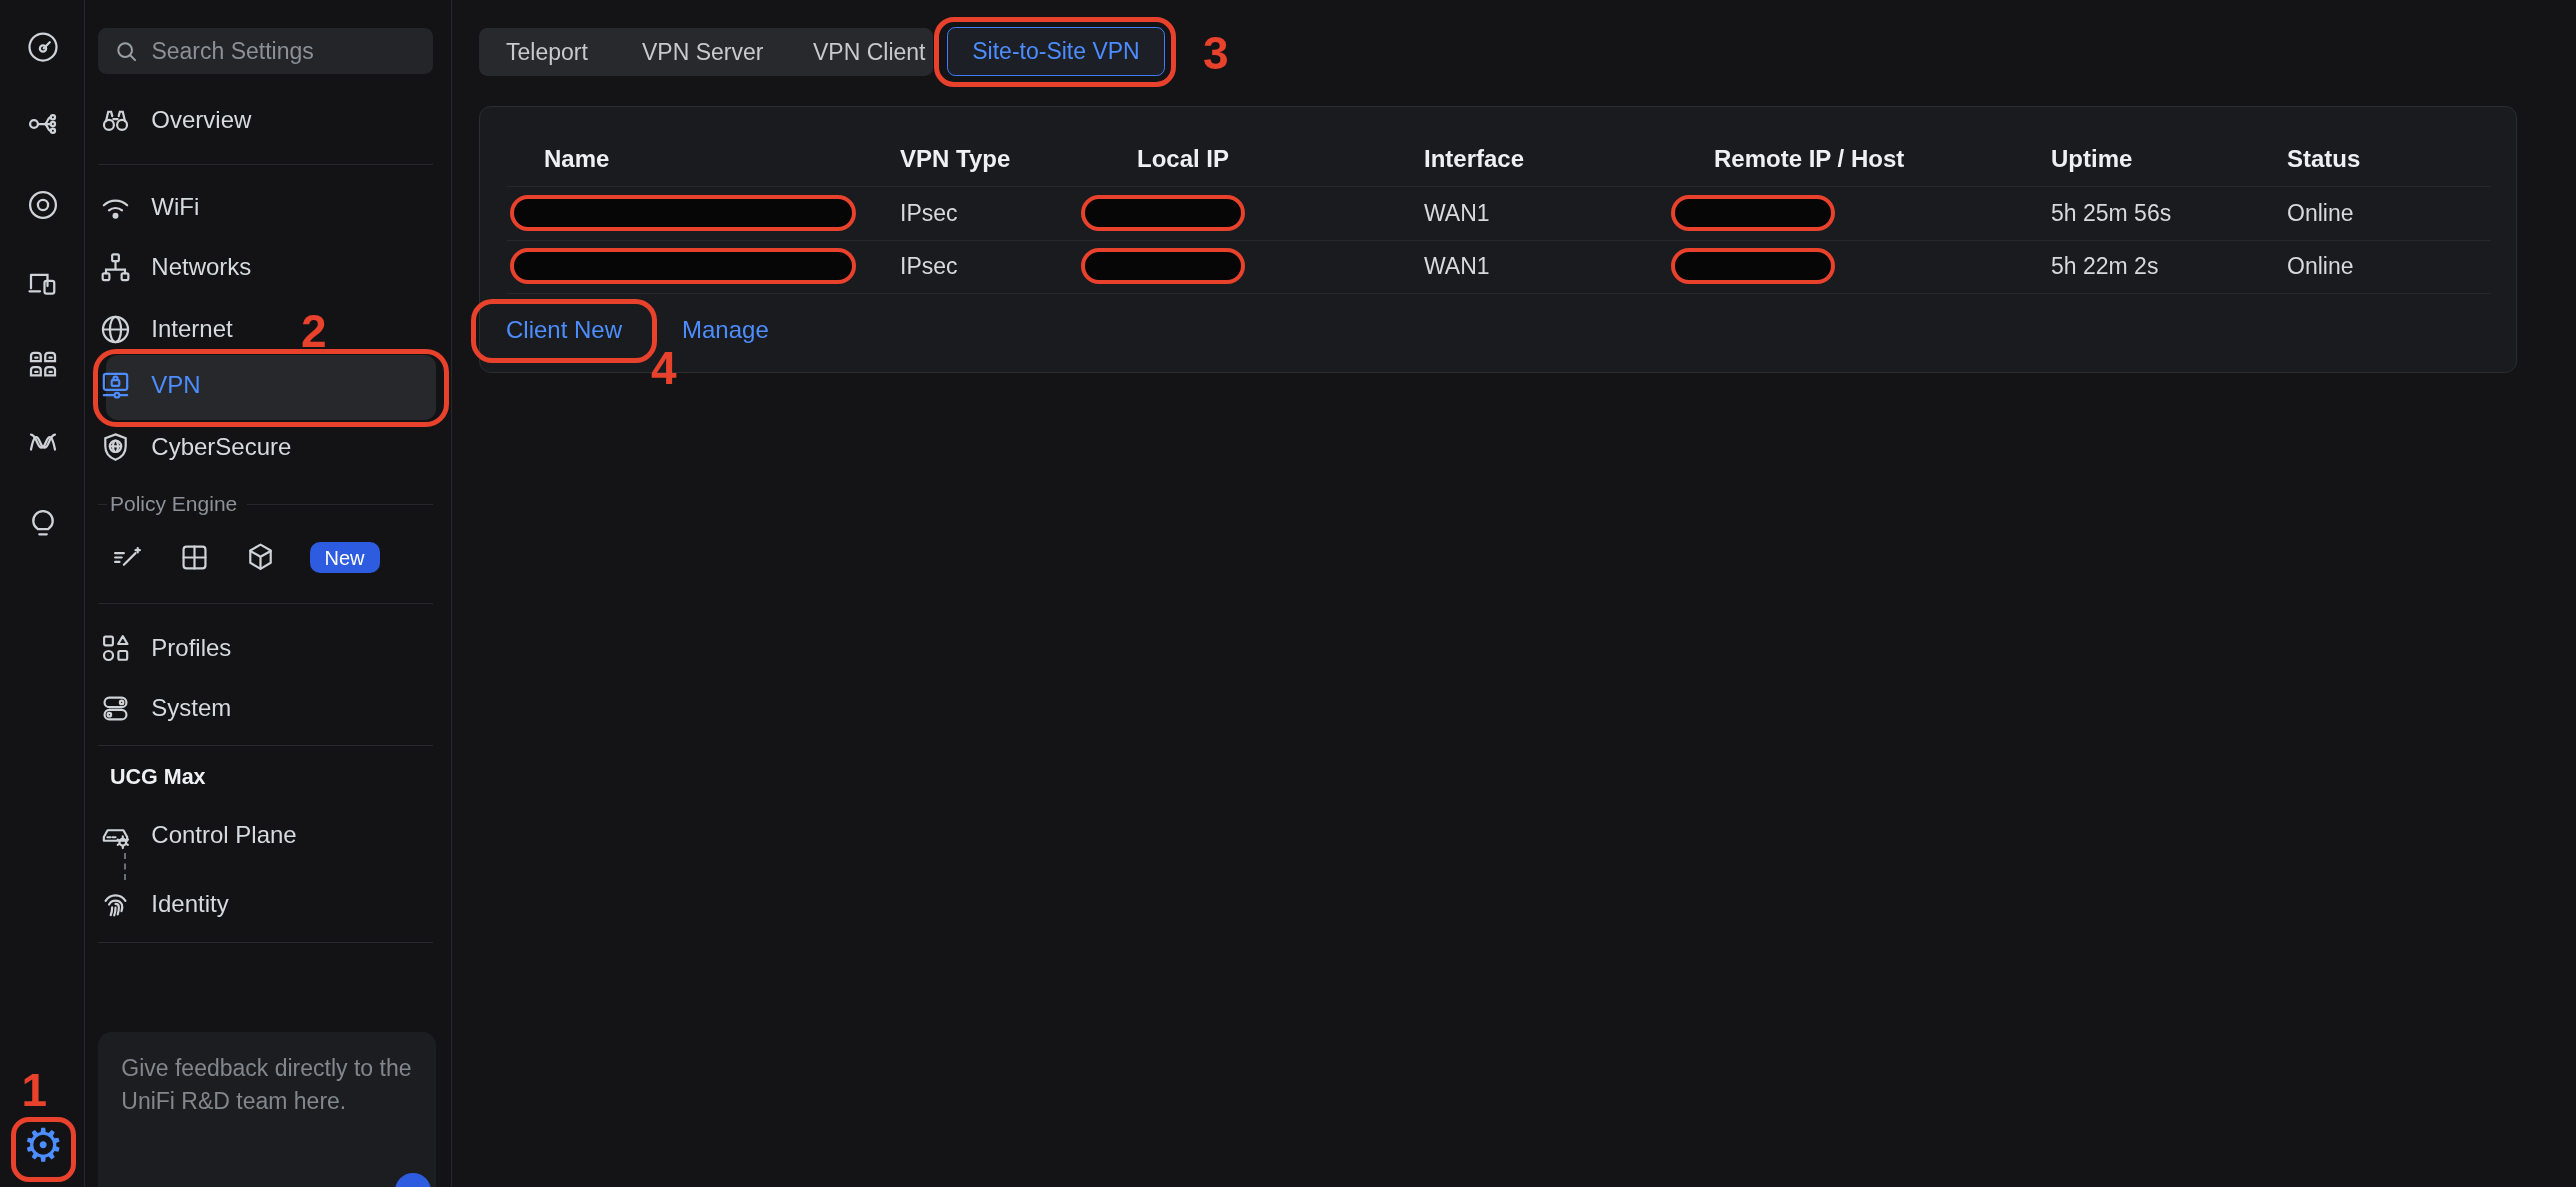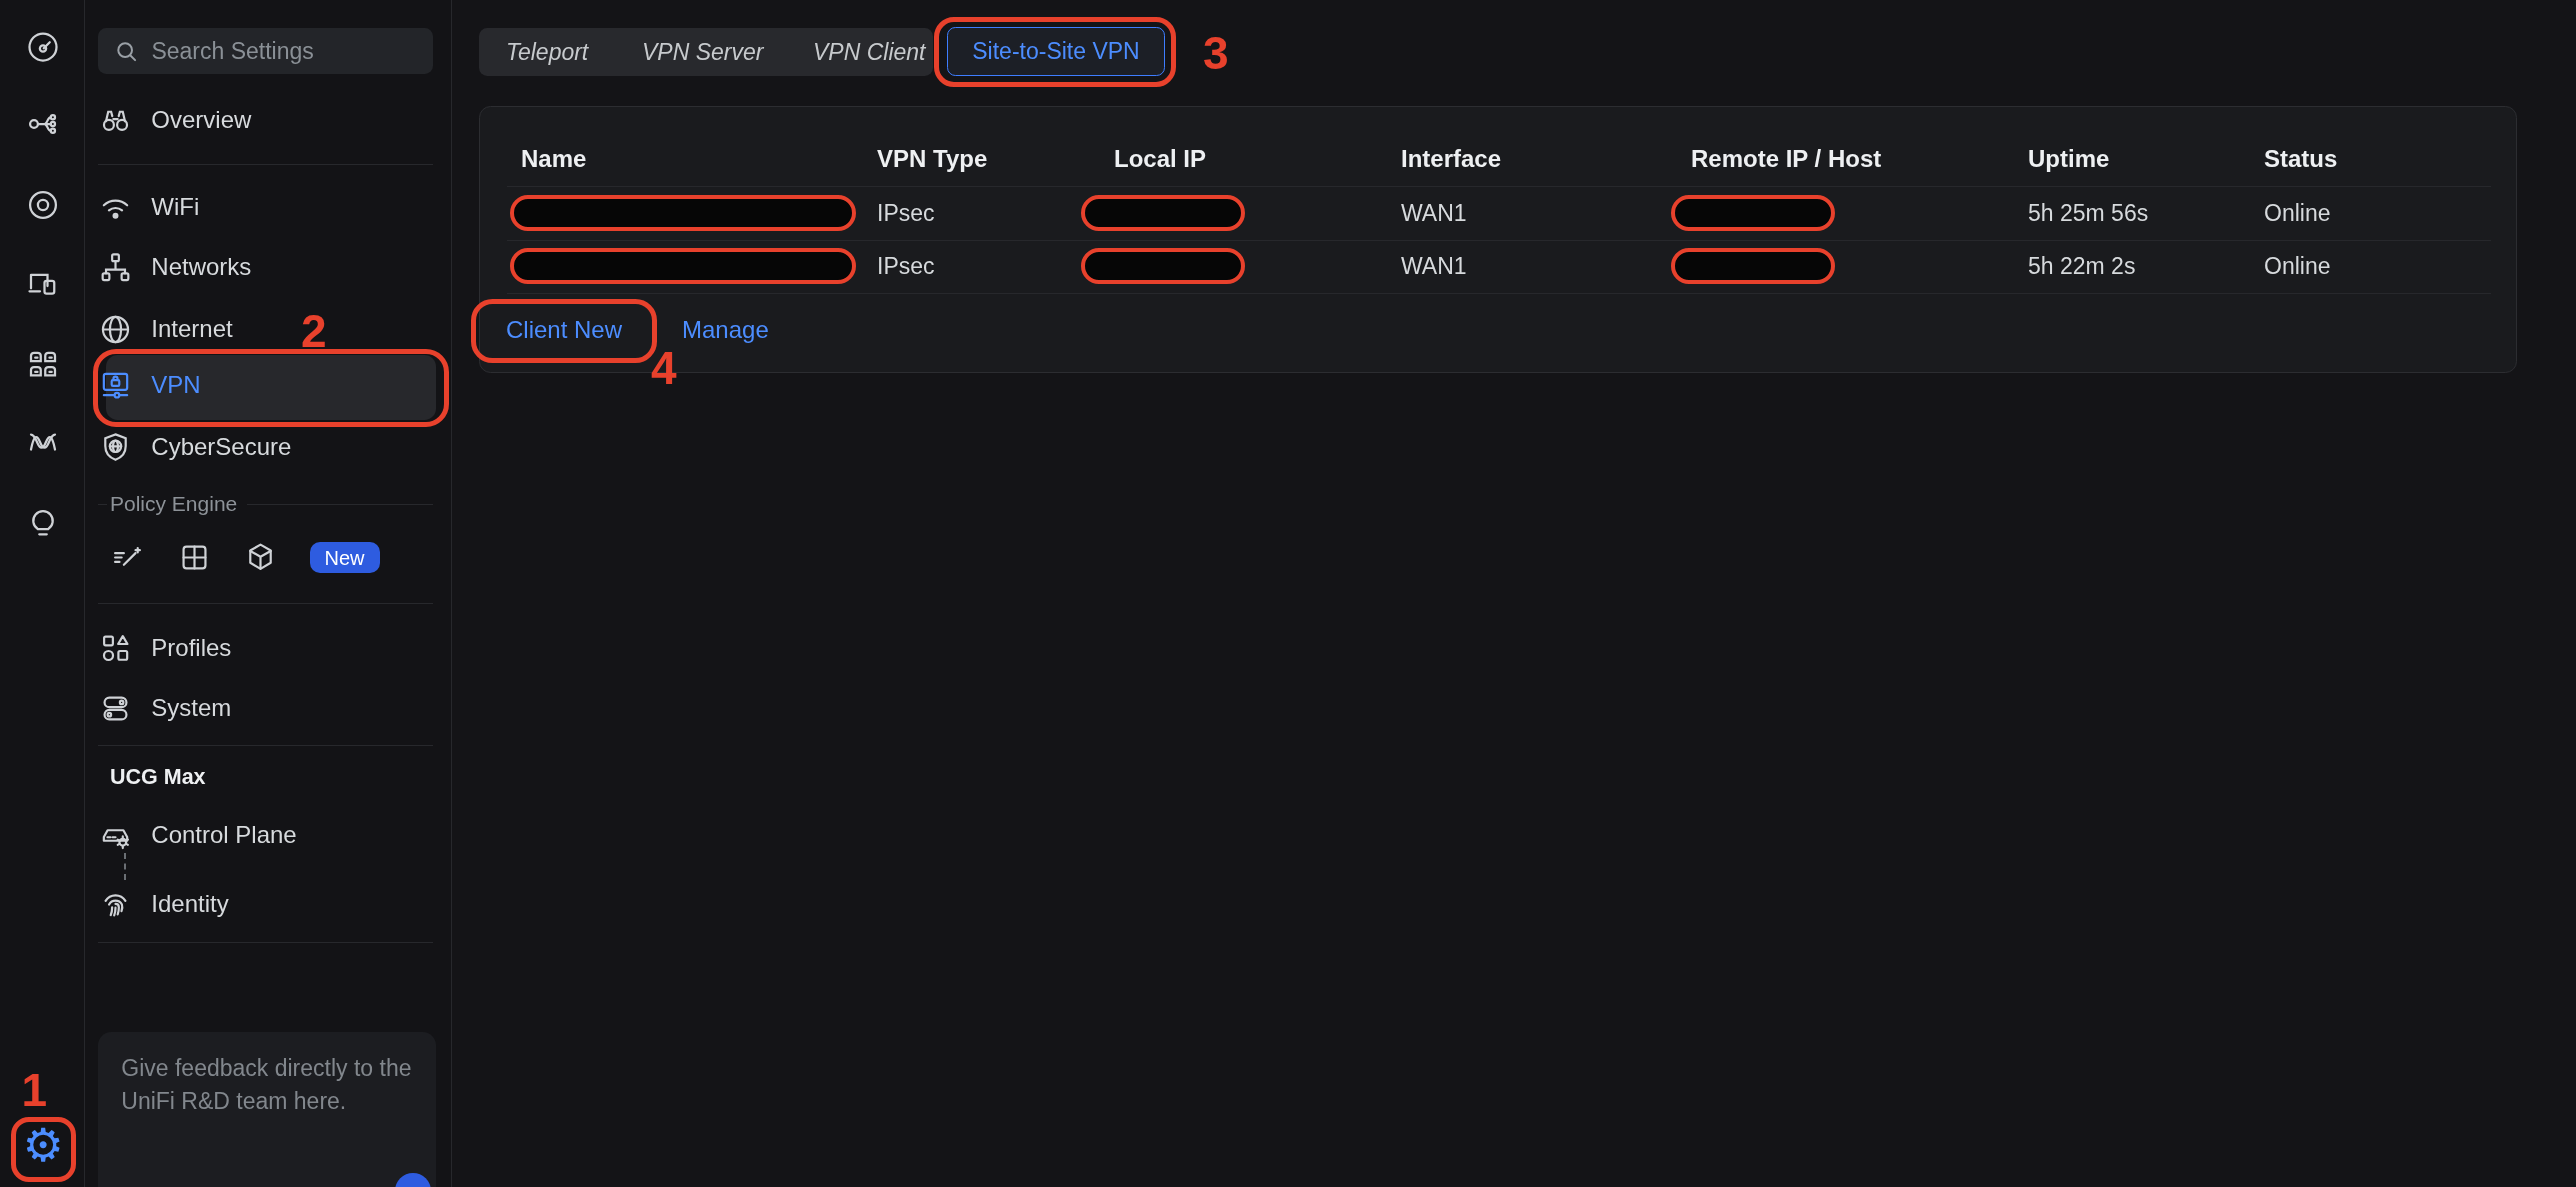--- a/index.html
+++ b/index.html
@@ -50,26 +50,26 @@
   .pe-icons svg{width:35px;height:35px;color:var(--icon);}
   .badge-new{background:var(--badge);color:#fff;font-size:20px;padding:4.1px 15px;border-radius:10px;line-height:1.1;}
   .device-label{position:absolute;left:25px;top:765px;font-size:21.5px;font-weight:bold;color:var(--txt-bold);}
   .dash-connector{position:absolute;left:39px;top:853px;height:26.5px;width:0;border-left:2.5px dashed #6b6f74;}
   .feedback{position:absolute;left:13.3px;top:1032px;width:338px;height:156px;background:#1c1d21;border-radius:13.3px 13.3px 0 0;padding:20px 23px;}
   .feedback p{font-size:23px;line-height:33px;color:var(--feedback-txt);width:292px;}
   .fab-peek{position:absolute;left:310px;top:1173px;width:36px;height:36px;border-radius:50%;background:var(--badge);}
 
   
   .tabbar{position:absolute;left:479px;top:28px;width:454px;height:48px;background:var(--pill);border-radius:8.3px;}
-  .tab{position:absolute;top:28px;height:48px;line-height:48px;font-size:23px;color:#c7cacd;font-style:italic;}
+  .tab{position:absolute;top:28px;height:48px;line-height:48px;font-size:23px;color:#c7cacd;}
   .tab-active-box{position:absolute;left:947px;top:27px;width:218px;height:49px;background:#1c1f26;border:1.7px solid var(--tab-border);border-radius:8.3px;display:flex;align-items:center;justify-content:center;font-size:23px;color:var(--blue);}
 
   
   .card{position:absolute;left:479px;top:106px;width:2038px;height:267px;background:var(--card);border:0.8px solid var(--card-border);border-radius:11.6px;}
-  .cell{position:absolute;height:30px;line-height:30px;font-size:23px;color:var(--txt);white-space:nowrap;}
+  .cell{position:absolute;height:30px;line-height:30px;font-size:23px;color:var(--txt);white-space:nowrap;margin-left:23px;}
   .hcell{font-weight:bold;font-size:24px;color:var(--txt-bold);}
   .card-divider{position:absolute;left:27px;width:1984px;height:0.8px;background:var(--divider);}
   .footer-link{position:absolute;top:205px;height:36px;line-height:36px;font-size:24px;color:var(--blue);cursor:pointer;}
 
   
   .c-name{left:41px;} .c-type{left:397px;} .c-local{left:634px;} .c-if{left:921px;}
   .c-remote{left:1211px;} .c-up{left:1548px;} .c-status{left:1784px;}
 
   
   .annot{position:absolute;border:5px solid var(--red);border-radius:20px;background:transparent;}

